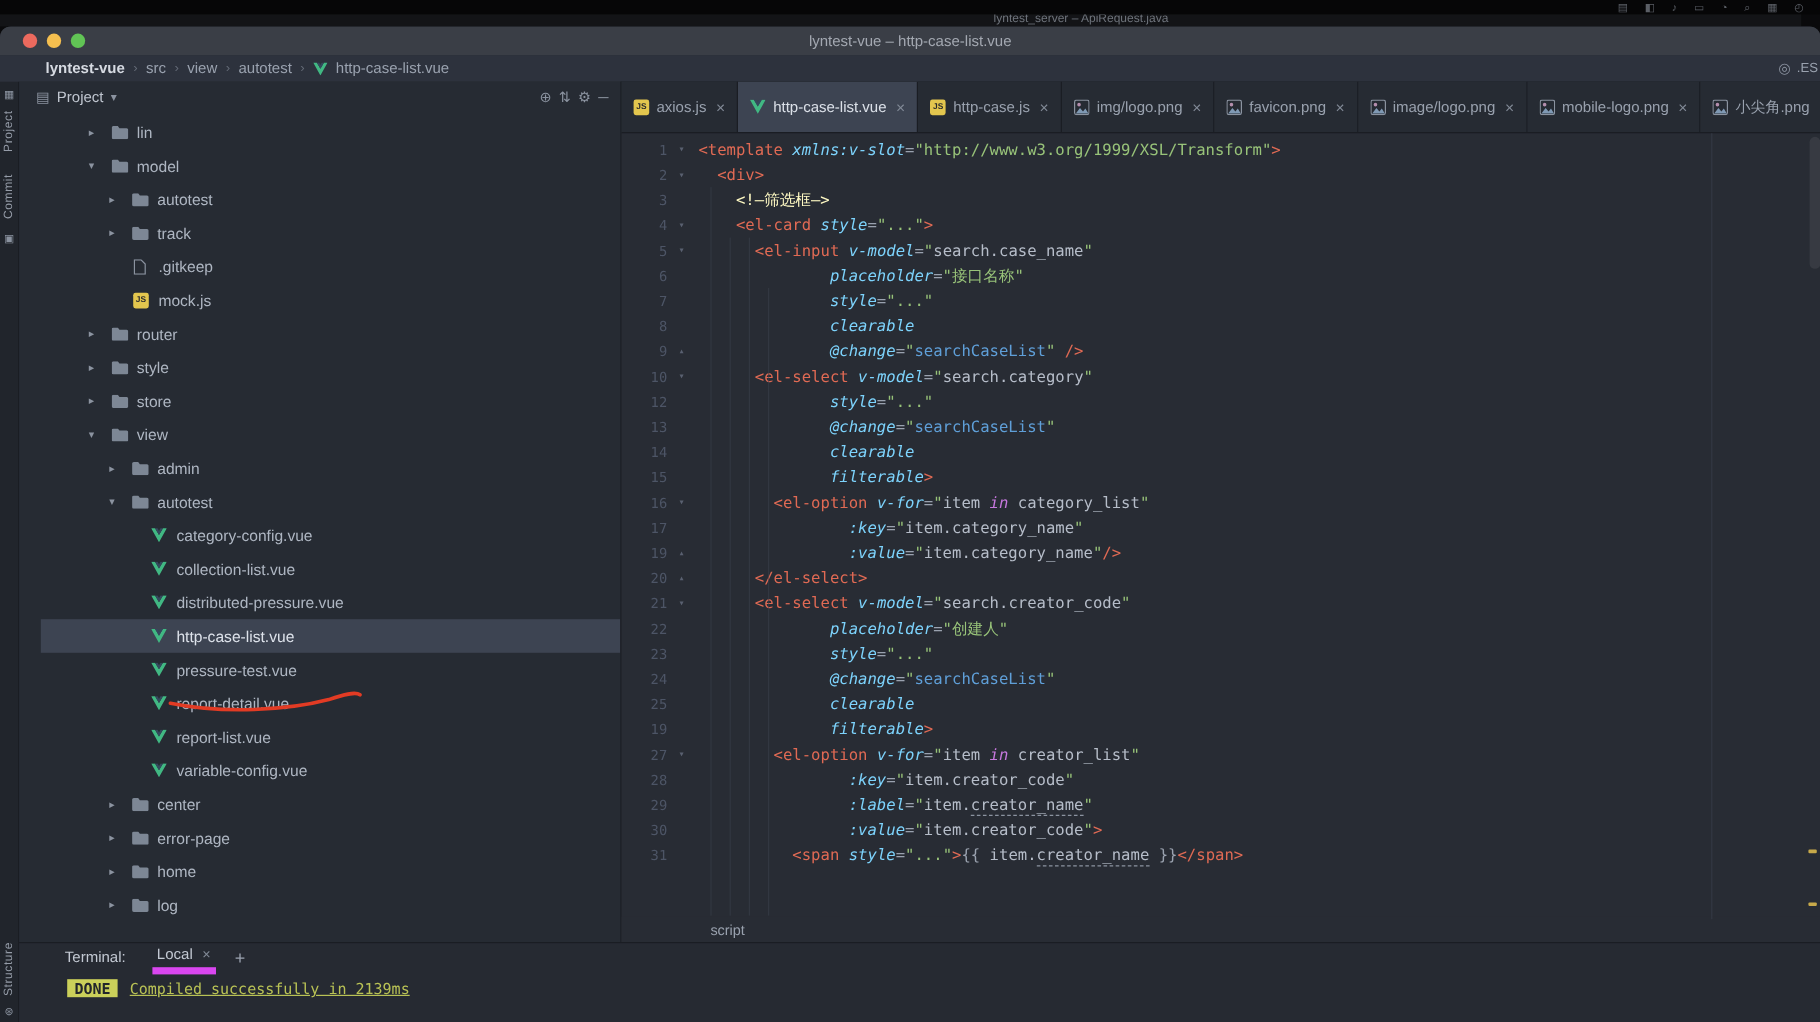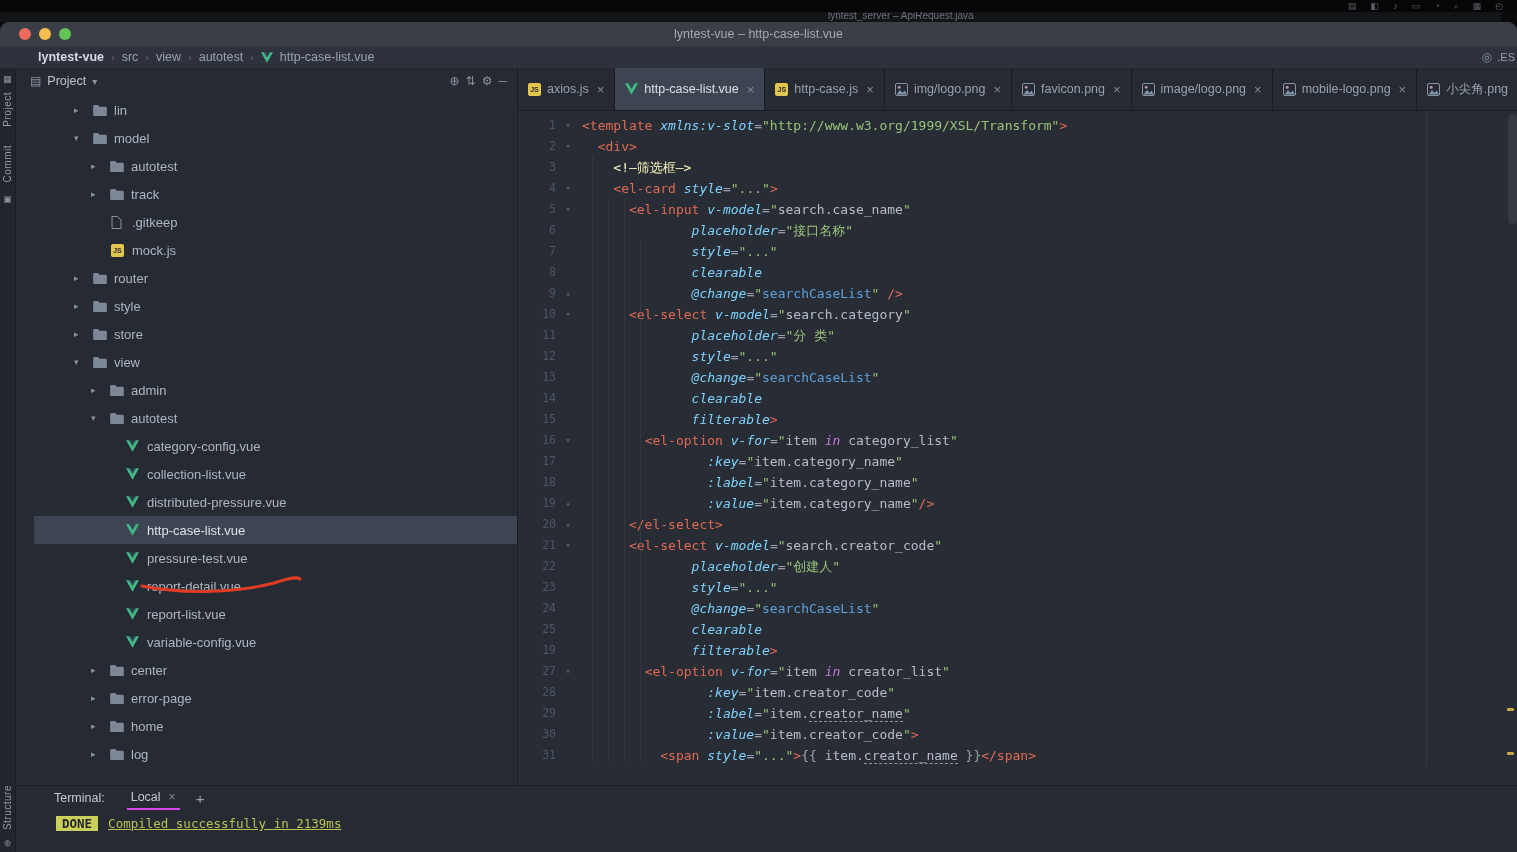--- a/index.html
+++ b/index.html
@@ -77,21 +77,21 @@
   .t-uid{color:#b6bdc9;border-bottom:1px dashed #8b93a0;}
   .iguide{position:absolute;width:1px;background:#3a414d;opacity:.55;pointer-events:none;}
   .marginguide{position:absolute;left:908px;top:43px;height:655px;width:1px;background:#3a414d;opacity:.6;pointer-events:none;}
   .etick{position:absolute;right:3px;width:7px;height:3px;background:#c7a94a;border-radius:1px;}
   .ethumb{position:absolute;right:0;top:46px;width:9px;height:110px;background:rgba(255,255,255,.07);border-radius:5px;}
   .ebread{height:21px;flex:none;display:flex;align-items:center;padding-left:74px;color:#9aa2af;font-size:12px;background:#282c34;}
 
   
   .terminal{height:66px;flex:none;background:#262a32;border-top:1px solid #1a1d23;}
   .thead{height:24px;display:flex;align-items:center;padding-left:38px;font-size:12.5px;color:#c3c9d3;}
-  .ttab{display:flex;align-items:center;gap:6px;padding:0 4px;height:22px;border-bottom:2px solid #d946ef;
+  .ttab{display:flex;align-items:center;gap:6px;padding:0 4px;height:22px;border-bottom:6px solid #d946ef;
         color:#c3c9d3;margin-left:22px;}
   .ttab .tclose{font-size:12px;}
   .tplus{color:#9aa2af;font-size:15px;margin-left:16px;}
   .tcontent{padding:6px 0 0 40px;font-family:"DejaVu Sans Mono","Liberation Mono",monospace;
             font-size:12.5px;display:flex;gap:10px;align-items:center;}
   .donebadge{background:#cbd05a;color:#23262b;padding:0 6px;font-weight:bold;}
   .tmsg{color:#b9c255;text-decoration:underline;}
 </style>
 </head>
 <body>
@@ -479,42 +479,43 @@
                   <div class="cl"><span class="lnum">1</span><span class="lfold">▾</span><span class="ltext"><span class="t-tag">&lt;template</span><span class="t-pln"> </span><span class="t-attr">xmlns:v-slot</span><span class="t-pln">=</span><span class="t-str">"http://www.w3.org/1999/XSL/Transform"</span><span class="t-tag">&gt;</span></span></div>
                   <div class="cl"><span class="lnum">2</span><span class="lfold">▾</span><span class="ltext"><span class="t-pln">  </span><span class="t-tag">&lt;div&gt;</span></span></div>
                   <div class="cl"><span class="lnum">3</span><span class="lfold"></span><span class="ltext"><span class="t-pln">    </span><span class="t-cm">&lt;!—筛选框—&gt;</span></span></div>
                   <div class="cl"><span class="lnum">4</span><span class="lfold">▾</span><span class="ltext"><span class="t-pln">    </span><span class="t-tag">&lt;el-card</span><span class="t-pln"> </span><span class="t-attr">style</span><span class="t-pln">=</span><span class="t-str">"..."</span><span class="t-tag">&gt;</span></span></div>
                   <div class="cl"><span class="lnum">5</span><span class="lfold">▾</span><span class="ltext"><span class="t-pln">      </span><span class="t-tag">&lt;el-input</span><span class="t-pln"> </span><span class="t-attr">v-model</span><span class="t-pln">=</span><span class="t-str">"</span><span class="t-id">search.case_name</span><span class="t-str">"</span></span></div>
                   <div class="cl"><span class="lnum">6</span><span class="lfold"></span><span class="ltext"><span class="t-pln">              </span><span class="t-attr">placeholder</span><span class="t-pln">=</span><span class="t-str">"接口名称"</span></span></div>
                   <div class="cl"><span class="lnum">7</span><span class="lfold"></span><span class="ltext"><span class="t-pln">              </span><span class="t-attr">style</span><span class="t-pln">=</span><span class="t-str">"..."</span></span></div>
                   <div class="cl"><span class="lnum">8</span><span class="lfold"></span><span class="ltext"><span class="t-pln">              </span><span class="t-attr">clearable</span></span></div>
                   <div class="cl"><span class="lnum">9</span><span class="lfold">▴</span><span class="ltext"><span class="t-pln">              </span><span class="t-attr">@change</span><span class="t-pln">=</span><span class="t-str">"</span><span class="t-fn">searchCaseList</span><span class="t-str">"</span><span class="t-pln"> </span><span class="t-tag">/&gt;</span></span></div>
                   <div class="cl"><span class="lnum">10</span><span class="lfold">▾</span><span class="ltext"><span class="t-pln">      </span><span class="t-tag">&lt;el-select</span><span class="t-pln"> </span><span class="t-attr">v-model</span><span class="t-pln">=</span><span class="t-str">"</span><span class="t-id">search.category</span><span class="t-str">"</span></span></div>
-                  <div class="cl"><span class="lnum">11</span><span class="lfold"></span><span class="ltext"><span class="t-pln">              </span><span class="t-attr">placeholder</span><span class="t-pln">=</span><span class="t-str">"分 类"</span></span></div>
                   <div class="cl"><span class="lnum">12</span><span class="lfold"></span><span class="ltext"><span class="t-pln">              </span><span class="t-attr">style</span><span class="t-pln">=</span><span class="t-str">"..."</span></span></div>
                   <div class="cl"><span class="lnum">13</span><span class="lfold"></span><span class="ltext"><span class="t-pln">              </span><span class="t-attr">@change</span><span class="t-pln">=</span><span class="t-str">"</span><span class="t-fn">searchCaseList</span><span class="t-str">"</span></span></div>
                   <div class="cl"><span class="lnum">14</span><span class="lfold"></span><span class="ltext"><span class="t-pln">              </span><span class="t-attr">clearable</span></span></div>
                   <div class="cl"><span class="lnum">15</span><span class="lfold"></span><span class="ltext"><span class="t-pln">              </span><span class="t-attr">filterable</span><span class="t-tag">&gt;</span></span></div>
                   <div class="cl"><span class="lnum">16</span><span class="lfold">▾</span><span class="ltext"><span class="t-pln">        </span><span class="t-tag">&lt;el-option</span><span class="t-pln"> </span><span class="t-attr">v-for</span><span class="t-pln">=</span><span class="t-str">"</span><span class="t-id">item </span><span class="t-kw">in</span><span class="t-id"> category_list</span><span class="t-str">"</span></span></div>
                   <div class="cl"><span class="lnum">17</span><span class="lfold"></span><span class="ltext"><span class="t-pln">                </span><span class="t-attr">:key</span><span class="t-pln">=</span><span class="t-str">"</span><span class="t-id">item.category_name</span><span class="t-str">"</span></span></div>
-                  <div class="cl"><span class="lnum">18</span><span class="lfold"></span><span class="ltext"><span class="t-pln">                </span><span class="t-attr">:label</span><span class="t-pln">=</span><span class="t-str">"</span><span class="t-id">item.category_name</span><span class="t-str">"</span></span></div>
                   <div class="cl"><span class="lnum">19</span><span class="lfold">▴</span><span class="ltext"><span class="t-pln">                </span><span class="t-attr">:value</span><span class="t-pln">=</span><span class="t-str">"</span><span class="t-id">item.category_name</span><span class="t-str">"</span><span class="t-tag">/&gt;</span></span></div>
                   <div class="cl"><span class="lnum">20</span><span class="lfold">▴</span><span class="ltext"><span class="t-pln">      </span><span class="t-tag">&lt;/el-select&gt;</span></span></div>
                   <div class="cl"><span class="lnum">21</span><span class="lfold">▾</span><span class="ltext"><span class="t-pln">      </span><span class="t-tag">&lt;el-select</span><span class="t-pln"> </span><span class="t-attr">v-model</span><span class="t-pln">=</span><span class="t-str">"</span><span class="t-id">search.creator_code</span><span class="t-str">"</span></span></div>
                   <div class="cl"><span class="lnum">22</span><span class="lfold"></span><span class="ltext"><span class="t-pln">              </span><span class="t-attr">placeholder</span><span class="t-pln">=</span><span class="t-str">"创建人"</span></span></div>
                   <div class="cl"><span class="lnum">23</span><span class="lfold"></span><span class="ltext"><span class="t-pln">              </span><span class="t-attr">style</span><span class="t-pln">=</span><span class="t-str">"..."</span></span></div>
                   <div class="cl"><span class="lnum">24</span><span class="lfold"></span><span class="ltext"><span class="t-pln">              </span><span class="t-attr">@change</span><span class="t-pln">=</span><span class="t-str">"</span><span class="t-fn">searchCaseList</span><span class="t-str">"</span></span></div>
                   <div class="cl"><span class="lnum">25</span><span class="lfold"></span><span class="ltext"><span class="t-pln">              </span><span class="t-attr">clearable</span></span></div>
                   <div class="cl"><span class="lnum">19</span><span class="lfold"></span><span class="ltext"><span class="t-pln">              </span><span class="t-attr">filterable</span><span class="t-tag">&gt;</span></span></div>
                   <div class="cl"><span class="lnum">27</span><span class="lfold">▾</span><span class="ltext"><span class="t-pln">        </span><span class="t-tag">&lt;el-option</span><span class="t-pln"> </span><span class="t-attr">v-for</span><span class="t-pln">=</span><span class="t-str">"</span><span class="t-id">item </span><span class="t-kw">in</span><span class="t-id"> creator_list</span><span class="t-str">"</span></span></div>
                   <div class="cl"><span class="lnum">28</span><span class="lfold"></span><span class="ltext"><span class="t-pln">                </span><span class="t-attr">:key</span><span class="t-pln">=</span><span class="t-str">"</span><span class="t-id">item.creator_code</span><span class="t-str">"</span></span></div>
                   <div class="cl"><span class="lnum">29</span><span class="lfold"></span><span class="ltext"><span class="t-pln">                </span><span class="t-attr">:label</span><span class="t-pln">=</span><span class="t-str">"</span><span class="t-id">item.</span><span class="t-uid">creator_name</span><span class="t-str">"</span></span></div>
                   <div class="cl"><span class="lnum">30</span><span class="lfold"></span><span class="ltext"><span class="t-pln">                </span><span class="t-attr">:value</span><span class="t-pln">=</span><span class="t-str">"</span><span class="t-id">item.creator_code</span><span class="t-str">"</span><span class="t-tag">&gt;</span></span></div>
                   <div class="cl"><span class="lnum">31</span><span class="lfold"></span><span class="ltext"><span class="t-pln">          </span><span class="t-tag">&lt;span</span><span class="t-pln"> </span><span class="t-attr">style</span><span class="t-pln">=</span><span class="t-str">"..."</span><span class="t-tag">&gt;</span><span class="t-pln">{{ </span><span class="t-id">item.</span><span class="t-uid">creator_name</span><span class="t-pln"> }}</span><span class="t-tag">&lt;/span&gt;</span></span></div>
                 </div>
+            </div>
+            <div class="ebread">
+              <span>script</span>
             </div>
             <div class="iguide" style="left:74px;top:88px;height:607px"></div>
             <div class="iguide" style="left:90px;top:130px;height:565px"></div>
             <div class="iguide" style="left:106px;top:130px;height:565px"></div>
             <div class="iguide" style="left:122px;top:172px;height:523px"></div>
             <div class="marginguide"></div>
             <div class="ethumb"></div>
             <div class="etick" style="top:640px"></div>
             <div class="etick" style="top:684px"></div>
           </div>

